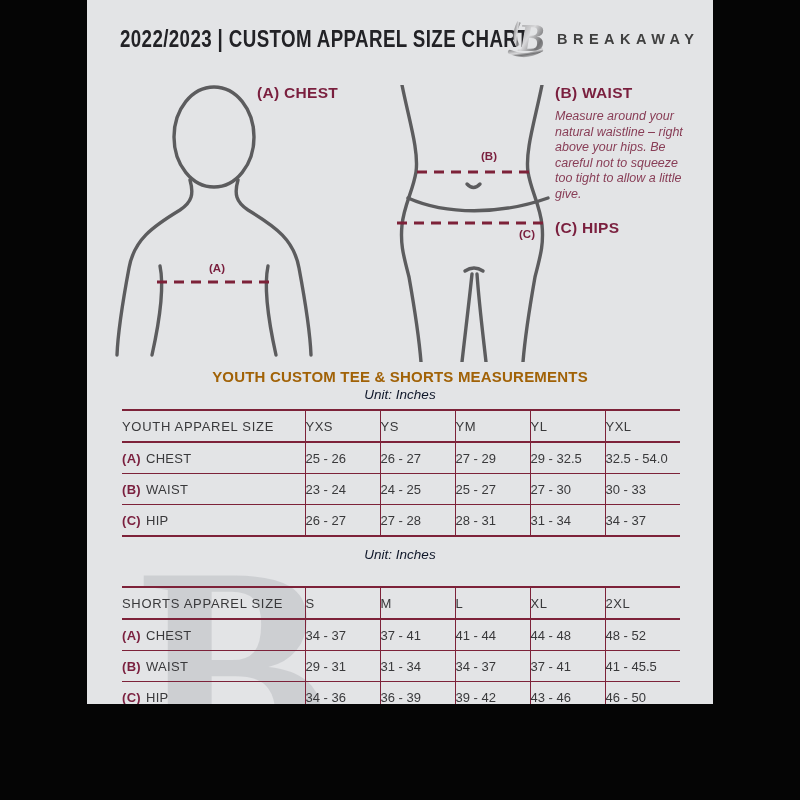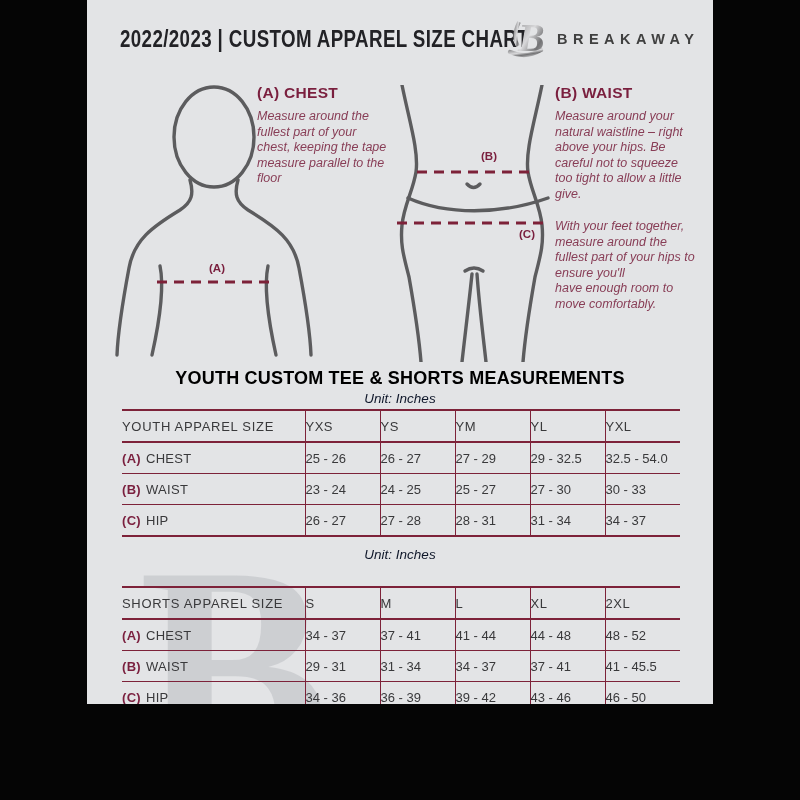--- a/index.html
+++ b/index.html
@@ -42,21 +42,21 @@
   .instr{position:absolute;}
   .instr h3{
     margin:0 0 7px 0;font-size:15.5px;font-weight:bold;color:#7a1f3e;letter-spacing:.3px;
   }
   .instr p{
     margin:0;font-size:12.5px;font-style:italic;color:#883d56;line-height:1.24;
   }
   .prewrap{white-space:pre-line;}
   
   .sect{position:absolute;left:0;width:100%;text-align:center;z-index:2;}
-  .sect .t{font-size:18px;font-weight:bold;color:#000000;letter-spacing:.2px;}
+  .sect .t{font-size:15px;font-weight:bold;color:#a16207;letter-spacing:.2px;}
   .sect .u{font-size:13.5px;font-style:italic;color:#0f172a;margin-top:2px;}
   table.size{
     position:absolute;left:35px;width:558px;z-index:2;
     border-collapse:collapse;table-layout:fixed;
     border-top:2.5px solid #7d2239;border-bottom:2.5px solid #7d2239;
   }
   table.size col.c0{width:183px;}
   table.size col.cn{width:75px;}
   table.size th,table.size td{
     height:30px;padding:0;text-align:left;vertical-align:middle;
@@ -128,29 +128,27 @@
     <path class="dash" d="M 27 87 L 140 87"></path>
     <path class="dash" d="M 7 138 L 157 138"></path>
   </svg>
 
   <span class="fig-label" style="left:113px;top:262px">(A)</span>
   <span class="fig-label" style="left:385px;top:150px">(B)</span>
   <span class="fig-label" style="left:423px;top:228px">(C)</span>
 
   <div class="instr" style="left:170px;top:84px;width:133px">
     <h3>(A) CHEST</h3>
-    <p>Measure around the fullest part of your chest, keeping the tape measure parallel to the floor</p>
   </div>
   <div class="instr" style="left:468px;top:84px;width:140px">
     <h3>(B) WAIST</h3>
     <p>Measure around your natural waistline – right above your hips. Be careful not to squeeze too tight to allow a little give.</p>
   </div>
   <div class="instr" style="left:468px;top:219px;width:147px">
-    <p class="prewrap">With your feet together, measure around the fullest part of your hips to ensure you'll
-have enough room to move comfortably.</p>
+    <h3>(C) HIPS</h3>
   </div>
 
   <div class="watermark">B</div>
 
   <div class="sect" style="top:368px">
     <div class="t">YOUTH CUSTOM TEE &amp; SHORTS MEASUREMENTS</div>
     <div class="u">Unit: Inches</div>
   </div>
 
   <table class="size" style="top:409px">

